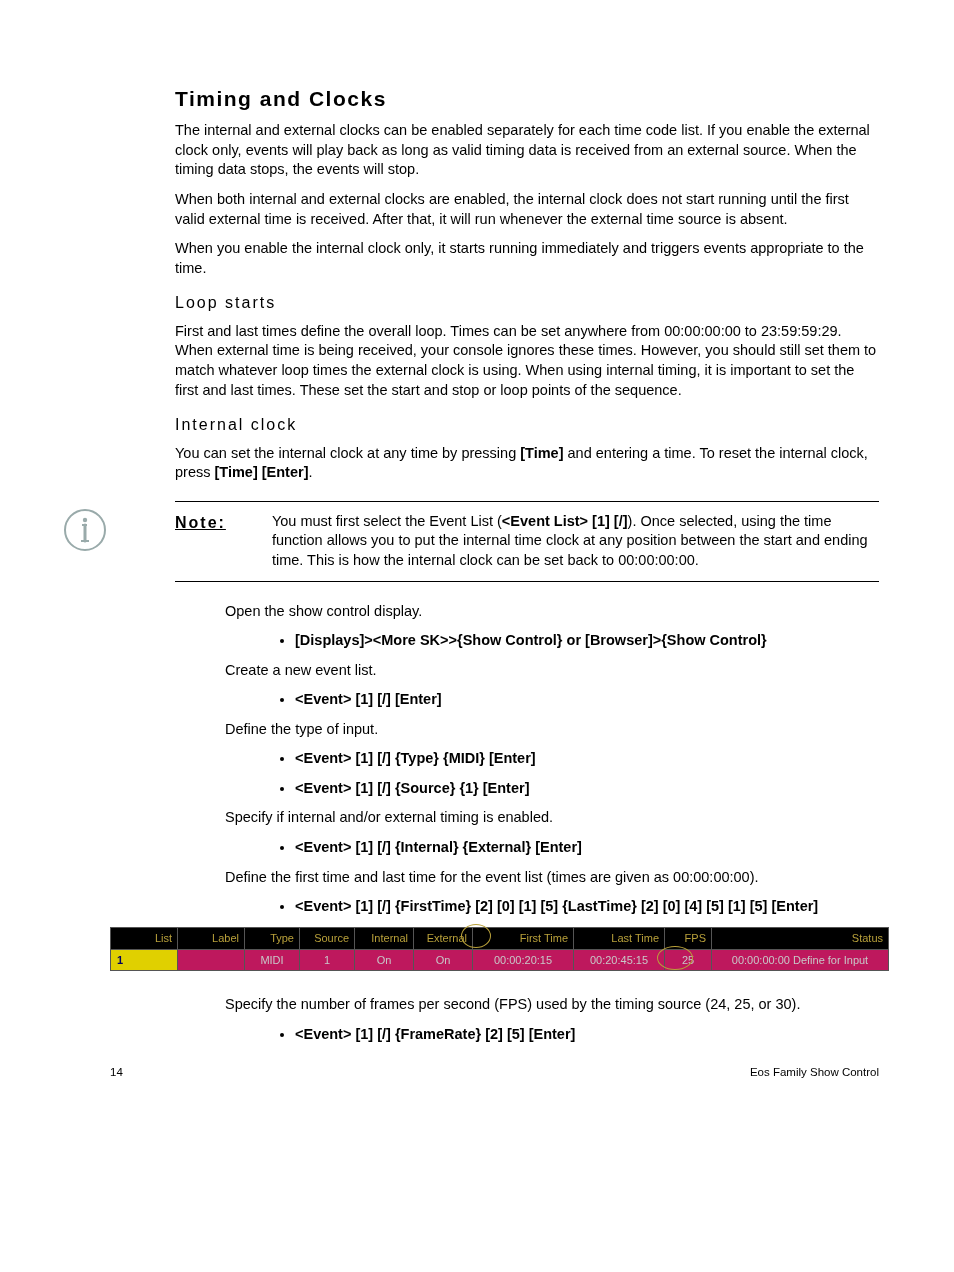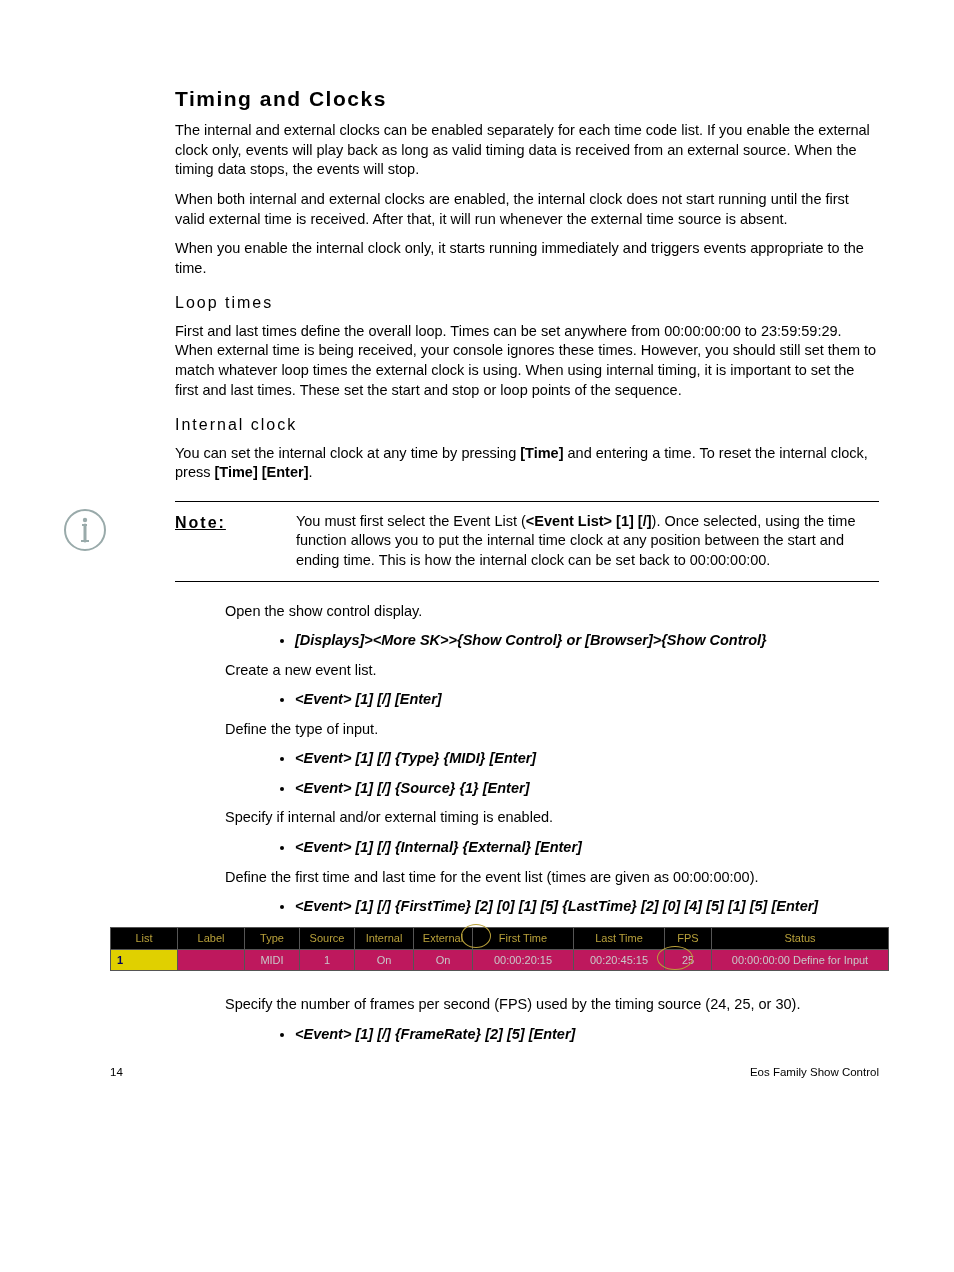--- a/index.html
+++ b/index.html
@@ -51,21 +51,21 @@
   .note-icon {
     position: absolute;
     left: -112px;
     top: 6px;
     width: 44px;
     height: 44px;
   }
   .note-row {
     display: flex;
     align-items: flex-start;
-    gap: 70px;
+    gap: 46px;
   }
   .note-label {
     font-weight: bold;
     font-size: 16px;
     text-decoration: underline;
     letter-spacing: 2px;
     white-space: nowrap;
   }
   .note-text {
     flex: 1;
@@ -82,21 +82,20 @@
   }
   ul.bul li {
     margin: 2px 0;
   }
   ul.bul.indent {
     margin-left: 90px;
     padding-left: 30px;
   }
   .bi {
     font-weight: bold;
-    font-style: italic;
   }
   .b { font-weight: bold; }
 
   
   .mini-table-wrap {
     margin-left: -65px;
     margin-right: -10px;
     margin-top: 8px;
     margin-bottom: 14px;
   }
@@ -106,21 +105,21 @@
     background: #000;
     font-size: 11px;
     color: #b8a03a;
   }
   table.mini th {
     background: #000;
     color: #b8a03a;
     font-weight: normal;
     padding: 3px 5px;
     border: 1px solid #555;
-    text-align: center;
+    text-align: right;
   }
   table.mini td {
     background: #be185d;
     color: #c8c8c8;
     padding: 3px 5px;
     border: 1px solid #555;
     text-align: center;
     position: relative;
   }
   table.mini td.highlight {
@@ -155,21 +154,21 @@
 <body>
 
 <div class="page">
   <div class="content">
 
     <h2 class="section">Timing and Clocks</h2>
     <p>The internal and external clocks can be enabled separately for each time code list. If you enable the external clock only, events will play back as long as valid timing data is received from an external source. When the timing data stops, the events will stop.</p>
     <p>When both internal and external clocks are enabled, the internal clock does not start running until the first valid external time is received. After that, it will run whenever the external time source is absent.</p>
     <p>When you enable the internal clock only, it starts running immediately and triggers events appropriate to the time.</p>
 
-    <h3 class="sub">Loop times</h3>
+    <h3 class="sub">Loop starts</h3>
     <p>First and last times define the overall loop. Times can be set anywhere from 00:00:00:00 to 23:59:59:29. When external time is being received, your console ignores these times. However, you should still set them to match whatever loop times the external clock is using. When using internal timing, it is important to set the first and last times. These set the start and stop or loop points of the sequence.</p>
 
     <h3 class="sub">Internal clock</h3>
     <p>
       <span>You can set the internal clock at any time by pressing </span><span class="b">[Time]</span><span> and entering a time. To reset the internal clock, press </span><span class="b">[Time] [Enter]</span><span>.</span>
     </p>
 
     <div class="note-block">
       <div class="note-icon">
         <svg viewBox="0 0 44 44" width="44" height="44">

